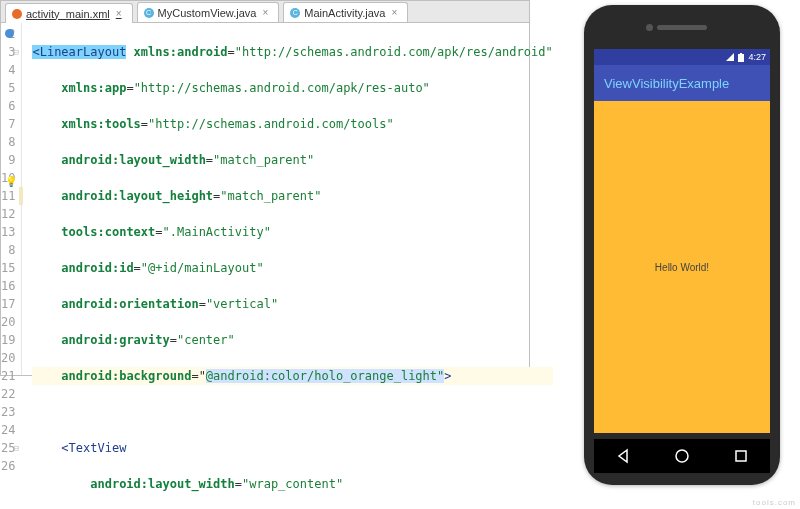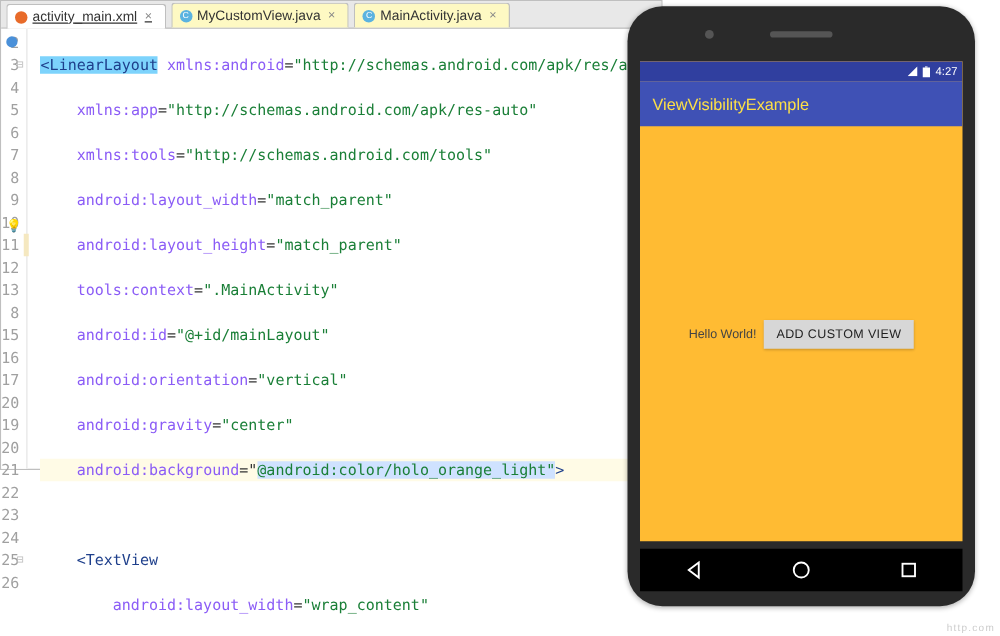--- a/index.html
+++ b/index.html
@@ -29,21 +29,21 @@
     border-bottom: 1px solid #bfbfbf;
     padding-left: 4px;
   }
   .tab {
     display: flex;
     align-items: center;
     padding: 2px 10px 2px 6px;
     margin-right: 4px;
     border: 1px solid #bfbfbf;
     border-bottom: none;
-    background: #fef9c3;
+    background: #ffffff;
     border-radius: 3px 3px 0 0;
     font-size: 11px;
     color: #333;
     cursor: pointer;
     height: 20px;
   }
   .tab.active {
     background: #fff;
     text-decoration: underline;
     position: relative;
@@ -107,35 +107,35 @@
     flex: 1;
     padding: 2px 0 0 10px;
     white-space: pre;
     color: #333;
     position: relative;
   }
   .code .cl { height: 18px; }
   .cl.hl { background: #fffbe6; }
   .tag { color: #1e3f8b; }
   .tag.sel { background: #7dd3fc; }
-  .attr { color: #8b5cf6; }
+  .attr { color: #15803d; font-weight: bold; }
   .val { color: #1a7f37; }
   .val.sel { background: #cfe2ff; }
   .fold {
     position: absolute;
     left: -9px;
     color: #bbb;
     font-size: 9px;
   }
 
   
   .emulator {
     position: absolute;
     right: 20px; top: 5px;
-    width: 278px; height: 480px;
+    width: 196px; height: 480px;
     background: #2a2a2a;
     border-radius: 28px;
     padding: 44px 10px 52px 10px;
     box-shadow: 0 1px 4px rgba(0,0,0,0.3);
   }
   .speaker {
     position: absolute;
     top: 20px; left: 50%;
     transform: translateX(-50%);
     width: 50px; height: 5px;
@@ -164,21 +164,21 @@
     display: flex;
     justify-content: flex-end;
     align-items: center;
     padding: 0 4px;
     gap: 4px;
   }
   .statusbar svg { fill: #fff; }
   .appbar {
     height: 36px;
     background: #3F51B5;
-    color: #fde047;
+    color: #7dd3fc;
     display: flex;
     align-items: center;
     padding-left: 10px;
     font-size: 13px;
     font-weight: 500;
   }
   .app-body {
     flex: 1;
     display: flex;
     flex-direction: row;
@@ -311,29 +311,28 @@
           <rect x="0" y="1" width="6" height="8" fill="#fff"></rect>
           <rect x="2" y="0" width="2" height="1" fill="#fff"></rect>
         </svg>
       <span>4:27</span>
     </div>
     <div class="appbar">
       <span>ViewVisibilityExample</span>
     </div>
     <div class="app-body">
       <div class="hello">Hello World!</div>
-      <button class="add-btn">ADD CUSTOM VIEW</button>
     </div>
   </div>
   <div class="navbar">
     <svg width="16" height="16" viewBox="0 0 16 16">
         <polygon points="12,2 4,8 12,14"></polygon>
       </svg>
     <svg width="16" height="16" viewBox="0 0 16 16">
         <circle cx="8" cy="8" r="6"></circle>
       </svg>
     <svg width="16" height="16" viewBox="0 0 16 16">
         <rect x="3" y="3" width="10" height="10"></rect>
       </svg>
   </div>
 </div>
 
-<div class="watermark">http.com</div>
+<div class="watermark">tools.com</div>
 
 </body></html>

